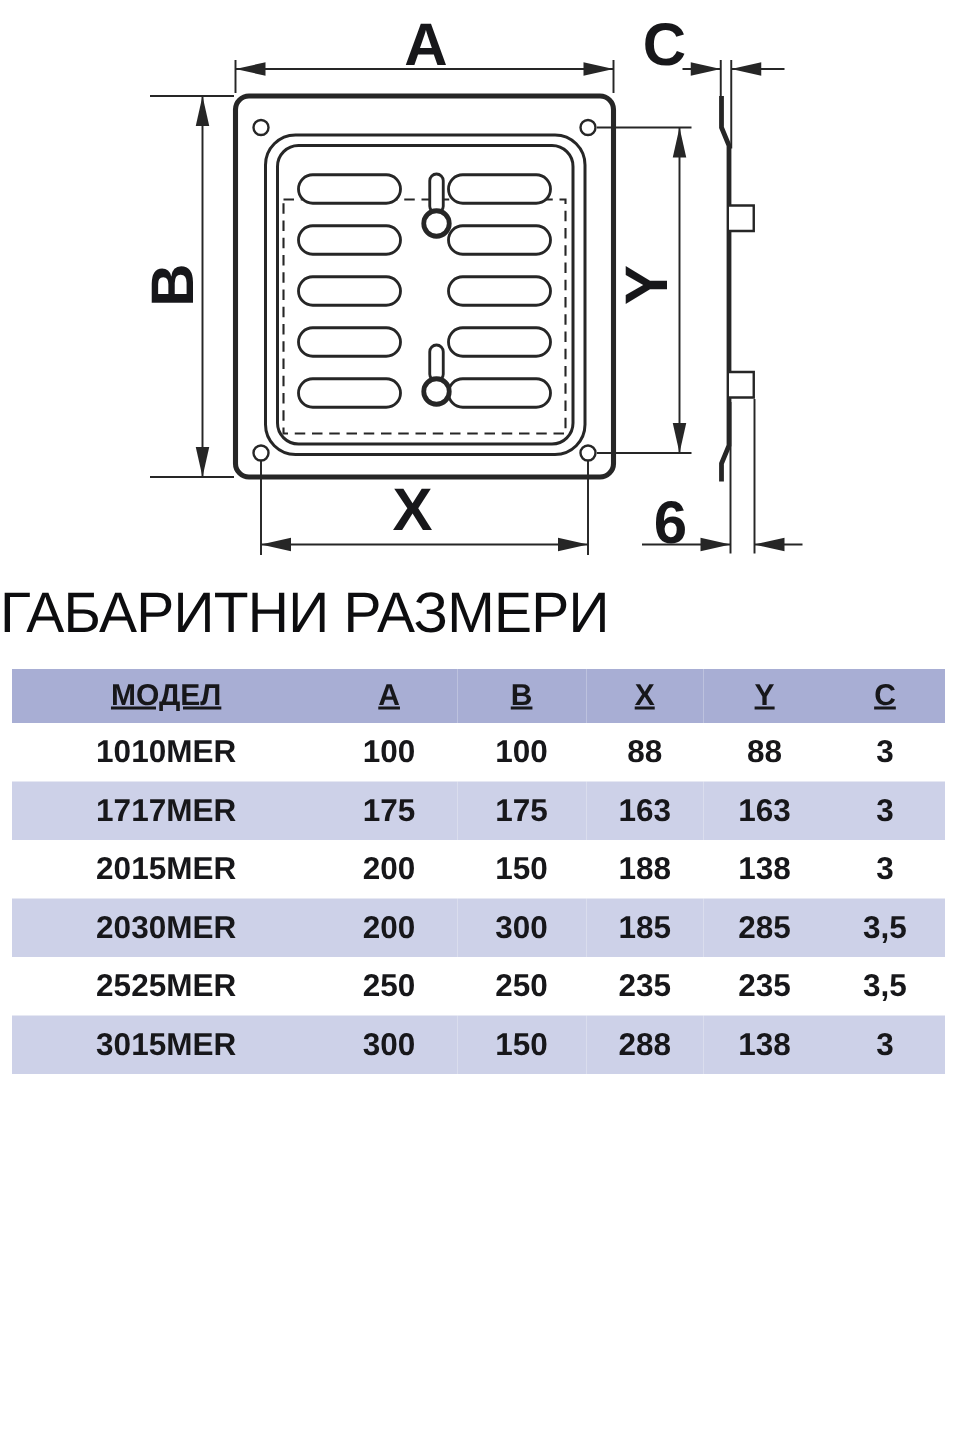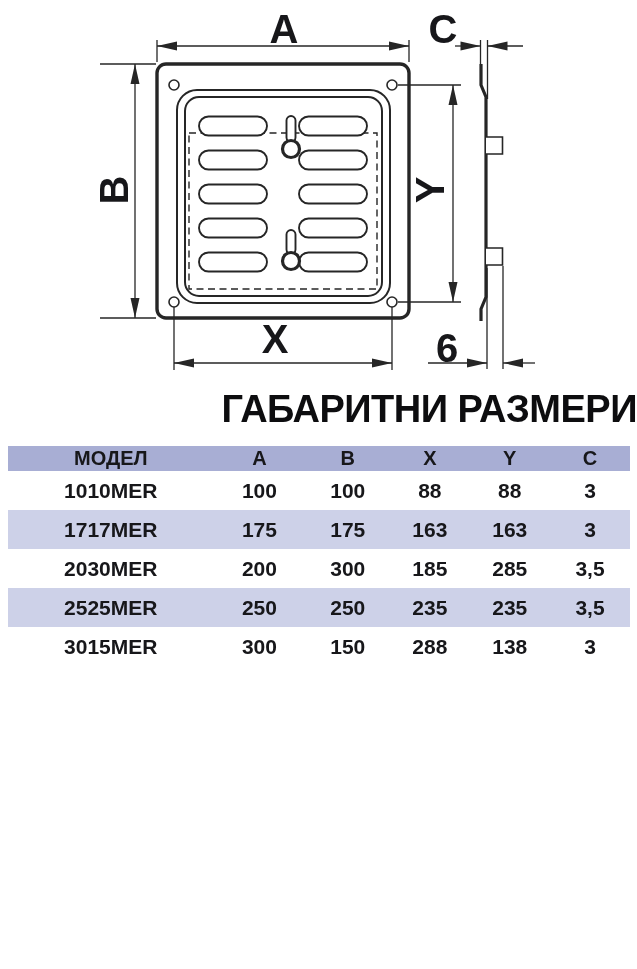--- a/index.html
+++ b/index.html
@@ -21,38 +21,38 @@
   .slot{fill:#fff;stroke:var(--line);stroke-width:1.9px;}
   .hole{fill:#fff;stroke:var(--line);stroke-width:1.6px;}
   .keyring{fill:#fff;stroke:var(--line);stroke-width:3.2px;}
   .dashed{fill:none;stroke:var(--line);stroke-width:1.4px;stroke-dasharray:7 4.5;}
   .dimline{fill:none;stroke:var(--line);stroke-width:1.3px;}
   .arrow{fill:var(--line);stroke:none;}
   .strip{fill:none;stroke:var(--line);stroke-width:3.2px;stroke-linejoin:miter;}
   .tab{fill:#fff;stroke:var(--line);stroke-width:1.6px;}
   .dimlabel{font-family:"Liberation Sans",sans-serif;font-weight:bold;font-size:40px;fill:var(--ink);}
   .page-title{
-    margin:14px 0 0 0;text-align:right;
-    font-size:38px;font-weight:bold;letter-spacing:-.5px;color:#0d0d0f;
+    margin:14px 0 0 0;text-align:left;
+    font-size:38px;font-weight:normal;letter-spacing:-.5px;color:#0d0d0f;
   }
   table.dims{
     width:622px;margin:15px auto 0 auto;border-collapse:collapse;table-layout:fixed;
   }
   table.dims col.c-model{width:33.2%;}
   table.dims col.c-a{width:14.6%;}
   table.dims col.c-b{width:13.8%;}
   table.dims col.c-x{width:12.6%;}
   table.dims col.c-y{width:13.1%;}
   table.dims col.c-c{width:12.7%;}
   table.dims th,table.dims td{
     text-align:center;vertical-align:middle;
     font-weight:bold;font-size:21px;color:var(--ink);
     padding:0;border:none;
   }
-  table.dims thead th{height:25px;background:var(--header-bg);font-size:20px;}
+  table.dims thead th{height:36px;background:var(--header-bg);font-size:20px;text-decoration:underline;}
   table.dims tbody td{height:39px;background:var(--row-bg);}
   table.dims tbody tr:nth-child(even) td{background:var(--row-alt-bg);}
 </style>
 </head>
 <body>
 
 <div class="diagram-wrap">
   <svg viewBox="0 0 637 374" width="637" height="374">
 
     <g>
@@ -184,20 +184,28 @@
       </tr>
       <tr>
         <td>1717MER</td>
         <td>175</td>
         <td>175</td>
         <td>163</td>
         <td>163</td>
         <td>3</td>
       </tr>
       <tr>
+        <td>2015MER</td>
+        <td>200</td>
+        <td>150</td>
+        <td>188</td>
+        <td>138</td>
+        <td>3</td>
+      </tr>
+      <tr>
         <td>2030MER</td>
         <td>200</td>
         <td>300</td>
         <td>185</td>
         <td>285</td>
         <td>3,5</td>
       </tr>
       <tr>
         <td>2525MER</td>
         <td>250</td>

